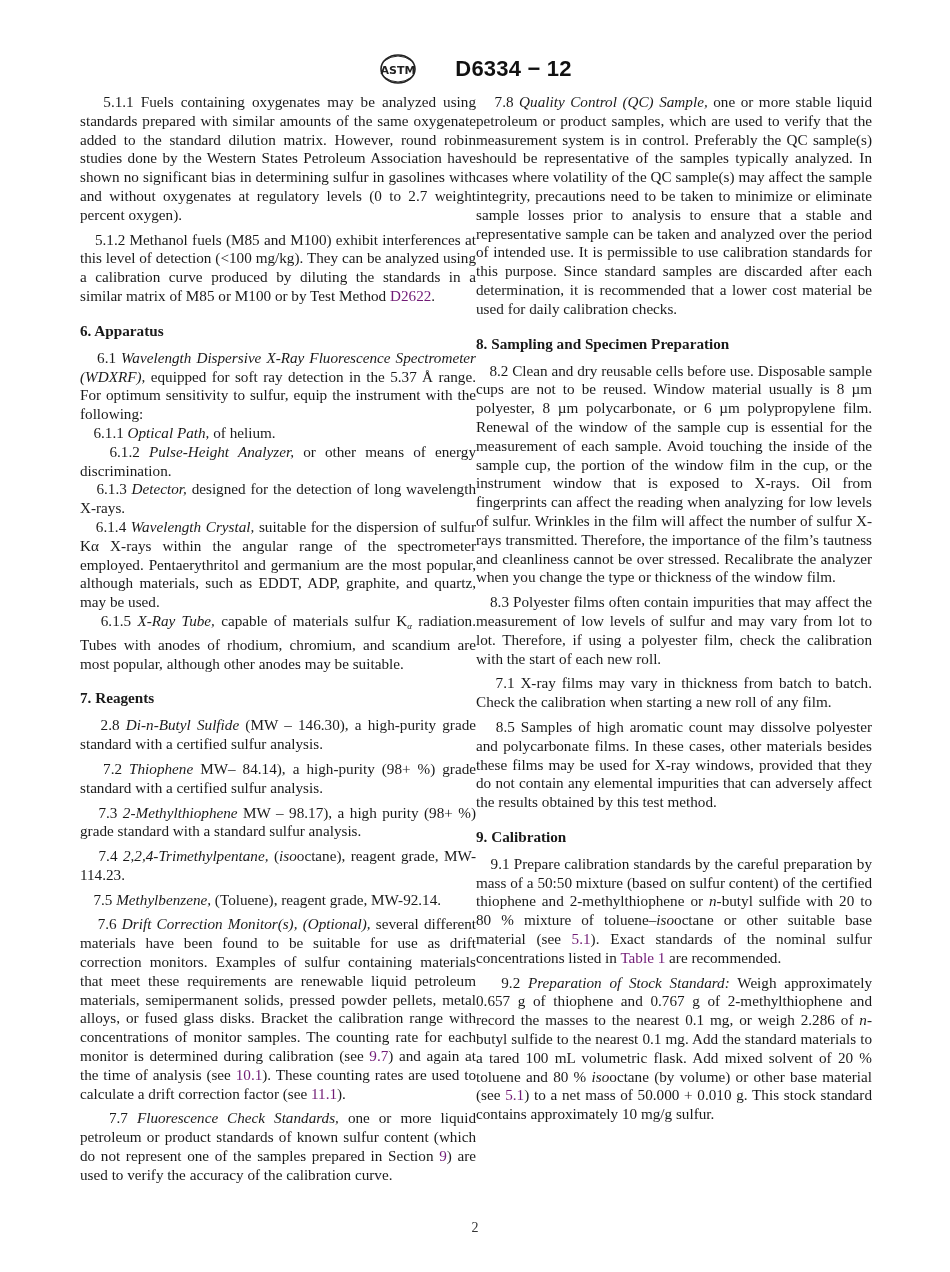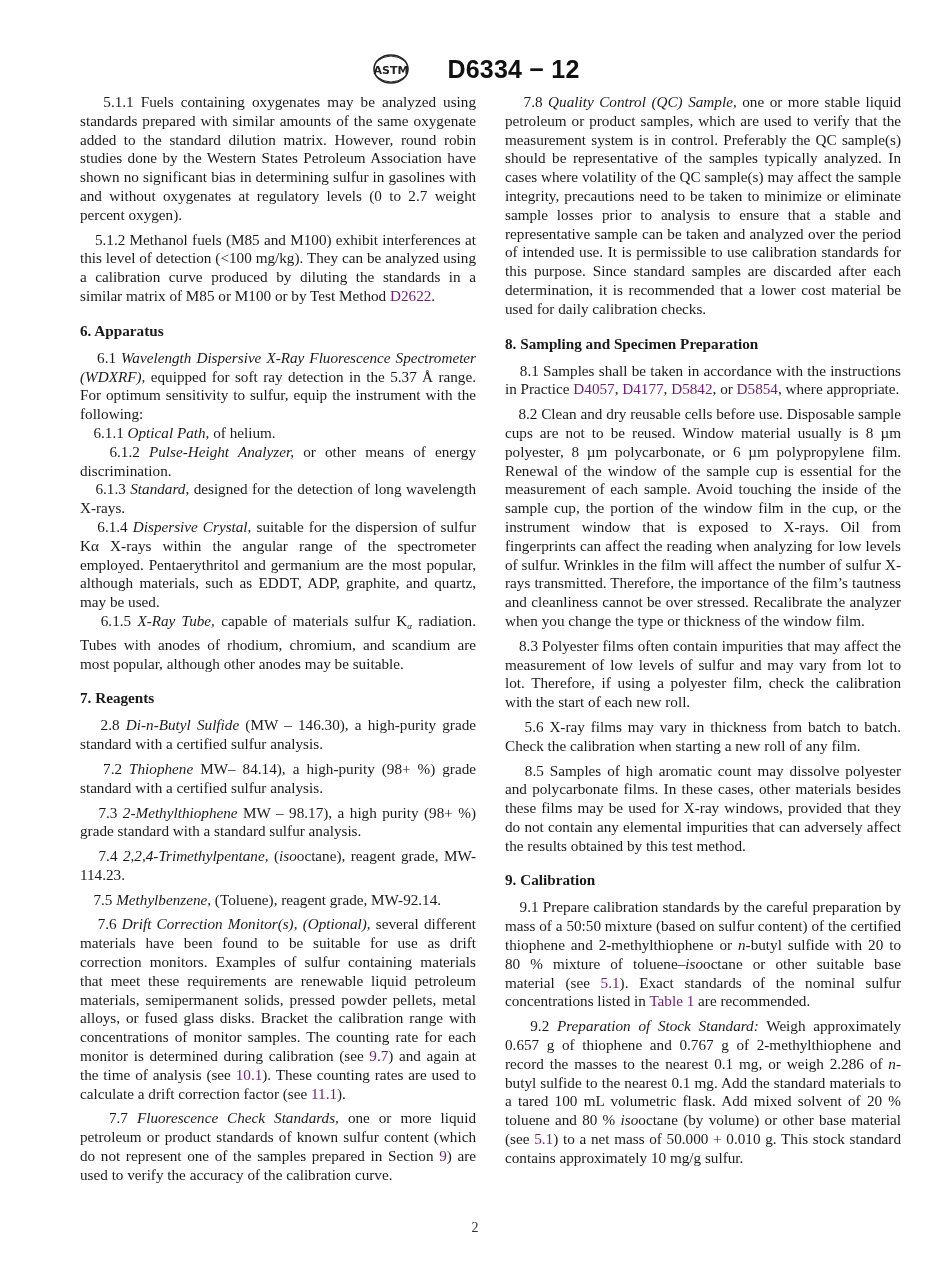--- a/index.html
+++ b/index.html
@@ -2,25 +2,25 @@
 <html><head>
 <meta charset="utf-8">
 <style>
   html, body { margin: 0; padding: 0; background: #ffffff; }
   body { width: 950px; height: 1272px; position: relative; overflow: hidden;
          font-family: "Liberation Serif", "DejaVu Serif", serif; color: #1a1a1a; }
   .header { position: absolute; top: 52px; left: 0; width: 950px; height: 34px;
             display: flex; justify-content: center; align-items: center; gap: 6px; }
   .logo { width: 40px; height: 32px; }
   .doc-id { font-family: "Liberation Sans", "DejaVu Sans", sans-serif; font-weight: bold;
-            font-size: 25px; letter-spacing: 0.2px; color: #111; padding-left: 31px; }
+            font-size: 22px; letter-spacing: 0.2px; color: #111; padding-left: 31px; }
   .col { position: absolute; top: 93px; width: 396px; font-size: 15.2px; line-height: 18.8px;
          text-align: justify; margin-left: 16px; }
   .col.left { left: 64px; }
-  .col.right { left: 489px; font-family: Liberation Serif, serif; }
+  .col.right { left: 460px; font-family: Liberation Serif, serif; }
   p { margin: 0 0 6px 0; text-indent: 2px; }
   p.tight { margin-bottom: 0; }
   h2 { font-size: 15.2px; font-weight: bold; margin: 15px 0 9px 0; line-height: 19px; }
   i, em { font-style: italic; }
   a.ref { color: #701a75; text-decoration: none; }
   .page-num { position: absolute; top: 1220px; left: 0; width: 950px; text-align: center;
               font-size: 14px; color: #333; }
   .sub { font-size: 9px; vertical-align: -3px; font-style: italic; }
 </style>
 </head>
@@ -38,44 +38,43 @@
 
 <div class="col left">
   <p>&nbsp;&nbsp;&nbsp;<span>5.1.1</span> <span>Fuels containing oxygenates may be analyzed using standards prepared with similar amounts of the same oxygenate added to the standard dilution matrix. However, round robin studies done by the Western States Petroleum Association have shown no significant bias in determining sulfur in gasolines with and without oxygenates at regulatory levels (0 to 2.7 weight percent oxygen).</span></p>
   <p>&nbsp;&nbsp;&nbsp;<span>5.1.2</span> <span>Methanol fuels (M85 and M100) exhibit interferences at this level of detection (&lt;100 mg/kg). They can be analyzed using a calibration curve produced by diluting the standards in a similar matrix of M85 or M100 or by Test Method</span> <a class="ref">D2622</a><span>.</span></p>
 
   <h2>6.  Apparatus</h2>
 
   <p class="tight">&nbsp;&nbsp;&nbsp;<span>6.1</span> <i>Wavelength Dispersive X-Ray Fluorescence Spectrometer (WDXRF),</i> <span>equipped for soft ray detection in the 5.37 Å range. For optimum sensitivity to sulfur, equip the instrument with the following:</span></p>
   <p class="tight">&nbsp;&nbsp;&nbsp;<span>6.1.1</span> <i>Optical Path,</i> <span>of helium.</span></p>
   <p class="tight">&nbsp;&nbsp;&nbsp;<span>6.1.2</span> <i>Pulse-Height Analyzer,</i> <span>or other means of energy discrimination.</span></p>
-  <p class="tight">&nbsp;&nbsp;&nbsp;<span>6.1.3</span> <i>Standard,</i> <span>designed for the detection of long wavelength X-rays.</span></p>
-  <p class="tight">&nbsp;&nbsp;&nbsp;<span>6.1.4</span> <i>Dispersive Crystal,</i> <span>suitable for the dispersion of sulfur Kα X-rays within the angular range of the spectrometer employed. Pentaerythritol and germanium are the most popular, although materials, such as EDDT, ADP, graphite, and quartz, may be used.</span></p>
+  <p class="tight">&nbsp;&nbsp;&nbsp;<span>6.1.3</span> <i>Detector,</i> <span>designed for the detection of long wavelength X-rays.</span></p>
+  <p class="tight">&nbsp;&nbsp;&nbsp;<span>6.1.4</span> <i>Wavelength Crystal,</i> <span>suitable for the dispersion of sulfur Kα X-rays within the angular range of the spectrometer employed. Pentaerythritol and germanium are the most popular, although materials, such as EDDT, ADP, graphite, and quartz, may be used.</span></p>
   <p class="tight">&nbsp;&nbsp;&nbsp;<span>6.1.5</span> <i>X-Ray Tube,</i> <span>capable of materials sulfur K</span><span class="sub">α</span> <span>radiation. Tubes with anodes of rhodium, chromium, and scandium are most popular, although other anodes may be suitable.</span></p>
 
   <h2>7.  Reagents</h2>
 
   <p>&nbsp;&nbsp;&nbsp;<span>2.8</span> <i>Di-n-Butyl Sulfide</i> <span>(MW – 146.30), a high-purity grade standard with a certified sulfur analysis.</span></p>
   <p>&nbsp;&nbsp;&nbsp;<span>7.2</span> <i>Thiophene</i> <span>MW– 84.14), a high-purity (98+ %) grade standard with a certified sulfur analysis.</span></p>
   <p>&nbsp;&nbsp;&nbsp;<span>7.3</span> <i>2-Methylthiophene</i> <span>MW – 98.17), a high purity (98+ %) grade standard with a standard sulfur analysis.</span></p>
   <p>&nbsp;&nbsp;&nbsp;<span>7.4</span> <i>2,2,4-Trimethylpentane,</i> <span>(</span><i>iso</i><span>octane), reagent grade, MW-114.23.</span></p>
   <p>&nbsp;&nbsp;&nbsp;<span>7.5</span> <i>Methylbenzene,</i> <span>(Toluene), reagent grade, MW-92.14.</span></p>
   <p>&nbsp;&nbsp;&nbsp;<span>7.6</span> <i>Drift Correction Monitor(s), (Optional),</i> <span>several different materials have been found to be suitable for use as drift correction monitors. Examples of sulfur containing materials that meet these requirements are renewable liquid petroleum materials, semipermanent solids, pressed powder pellets, metal alloys, or fused glass disks. Bracket the calibration range with concentrations of monitor samples. The counting rate for each monitor is determined during calibration (see</span> <a class="ref">9.7</a><span>) and again at the time of analysis (see</span> <a class="ref">10.1</a><span>). These counting rates are used to calculate a drift correction factor (see</span> <a class="ref">11.1</a><span>).</span></p>
   <p>&nbsp;&nbsp;&nbsp;<span>7.7</span> <i>Fluorescence Check Standards,</i> <span>one or more liquid petroleum or product standards of known sulfur content (which do not represent one of the samples prepared in Section</span> <a class="ref">9</a><span>) are used to verify the accuracy of the calibration curve.</span></p>
 </div>
 
 <div class="col right">
   <p>&nbsp;&nbsp;&nbsp;<span>7.8</span> <i>Quality Control (QC) Sample,</i> <span>one or more stable liquid petroleum or product samples, which are used to verify that the measurement system is in control. Preferably the QC sample(s) should be representative of the samples typically analyzed. In cases where volatility of the QC sample(s) may affect the sample integrity, precautions need to be taken to minimize or eliminate sample losses prior to analysis to ensure that a stable and representative sample can be taken and analyzed over the period of intended use. It is permissible to use calibration standards for this purpose. Since standard samples are discarded after each determination, it is recommended that a lower cost material be used for daily calibration checks.</span></p>
 
   <h2>8.  Sampling and Specimen Preparation</h2>
 
-  <p>&nbsp;&nbsp;&nbsp;<span>8.1</span> <span>Samples shall be taken in accordance with the instructions in Practice</span> <a class="ref">D4057</a><span>, </span><a class="ref">D4177</a><span>, </span><a class="ref">D5842</a><span>, or </span><a class="ref">D5854</a><span>, where appropriate.</span></p>
   <p>&nbsp;&nbsp;&nbsp;<span>8.2</span> <span>Clean and dry reusable cells before use. Disposable sample cups are not to be reused. Window material usually is 8 µm polyester, 8 µm polycarbonate, or 6 µm polypropylene film. Renewal of the window of the sample cup is essential for the measurement of each sample. Avoid touching the inside of the sample cup, the portion of the window film in the cup, or the instrument window that is exposed to X-rays. Oil from fingerprints can affect the reading when analyzing for low levels of sulfur. Wrinkles in the film will affect the number of sulfur X-rays transmitted. Therefore, the importance of the film’s tautness and cleanliness cannot be over stressed. Recalibrate the analyzer when you change the type or thickness of the window film.</span></p>
   <p>&nbsp;&nbsp;&nbsp;<span>8.3</span> <span>Polyester films often contain impurities that may affect the measurement of low levels of sulfur and may vary from lot to lot. Therefore, if using a polyester film, check the calibration with the start of each new roll.</span></p>
-  <p>&nbsp;&nbsp;&nbsp;<span>5.6</span> <span>X-ray films may vary in thickness from batch to batch. Check the calibration when starting a new roll of any film.</span></p>
+  <p>&nbsp;&nbsp;&nbsp;<span>7.1</span> <span>X-ray films may vary in thickness from batch to batch. Check the calibration when starting a new roll of any film.</span></p>
   <p>&nbsp;&nbsp;&nbsp;<span>8.5</span> <span>Samples of high aromatic count may dissolve polyester and polycarbonate films. In these cases, other materials besides these films may be used for X-ray windows, provided that they do not contain any elemental impurities that can adversely affect the results obtained by this test method.</span></p>
 
   <h2>9.  Calibration</h2>
 
   <p>&nbsp;&nbsp;&nbsp;<span>9.1</span> <span>Prepare calibration standards by the careful preparation by mass of a 50:50 mixture (based on sulfur content) of the certified thiophene and 2-methylthiophene or</span> <i>n</i><span>-butyl sulfide with 20 to 80 % mixture of toluene–</span><i>iso</i><span>octane or other suitable base material (see</span> <a class="ref">5.1</a><span>). Exact standards of the nominal sulfur concentrations listed in</span> <a class="ref">Table 1</a> <span>are recommended.</span></p>
   <p>&nbsp;&nbsp;&nbsp;<span>9.2</span> <i>Preparation of Stock Standard:</i> <span>Weigh approximately 0.657 g of thiophene and 0.767 g of 2-methylthiophene and record the masses to the nearest 0.1 mg, or weigh 2.286 of</span> <i>n</i><span>-butyl sulfide to the nearest 0.1 mg. Add the standard materials to a tared 100 mL volumetric flask. Add mixed solvent of 20 % toluene and 80 %</span> <i>iso</i><span>octane (by volume) or other base material (see</span> <a class="ref">5.1</a><span>) to a net mass of 50.000 + 0.010 g. This stock standard contains approximately 10 mg/g sulfur.</span></p>
 </div>
 
 <div class="page-num">2</div>
 

